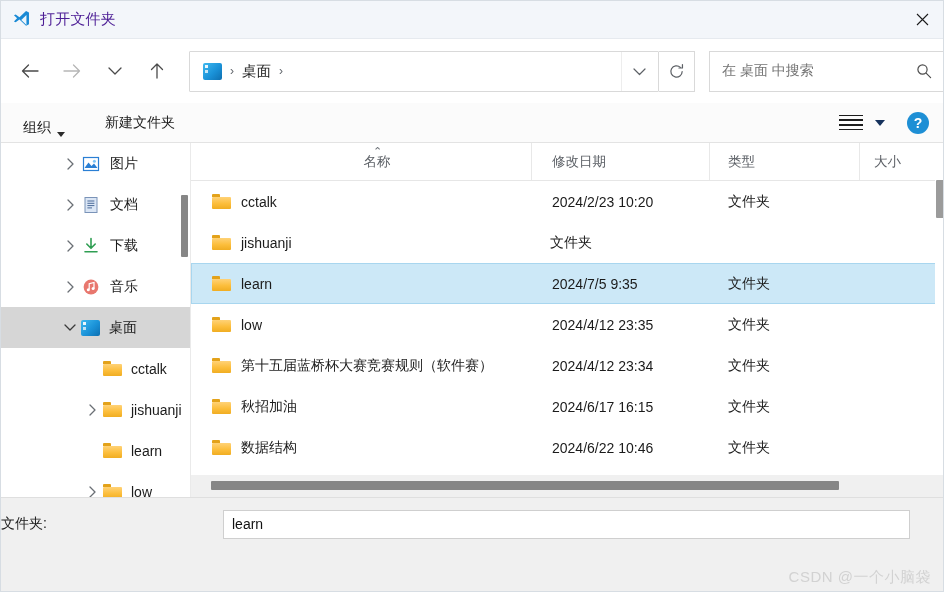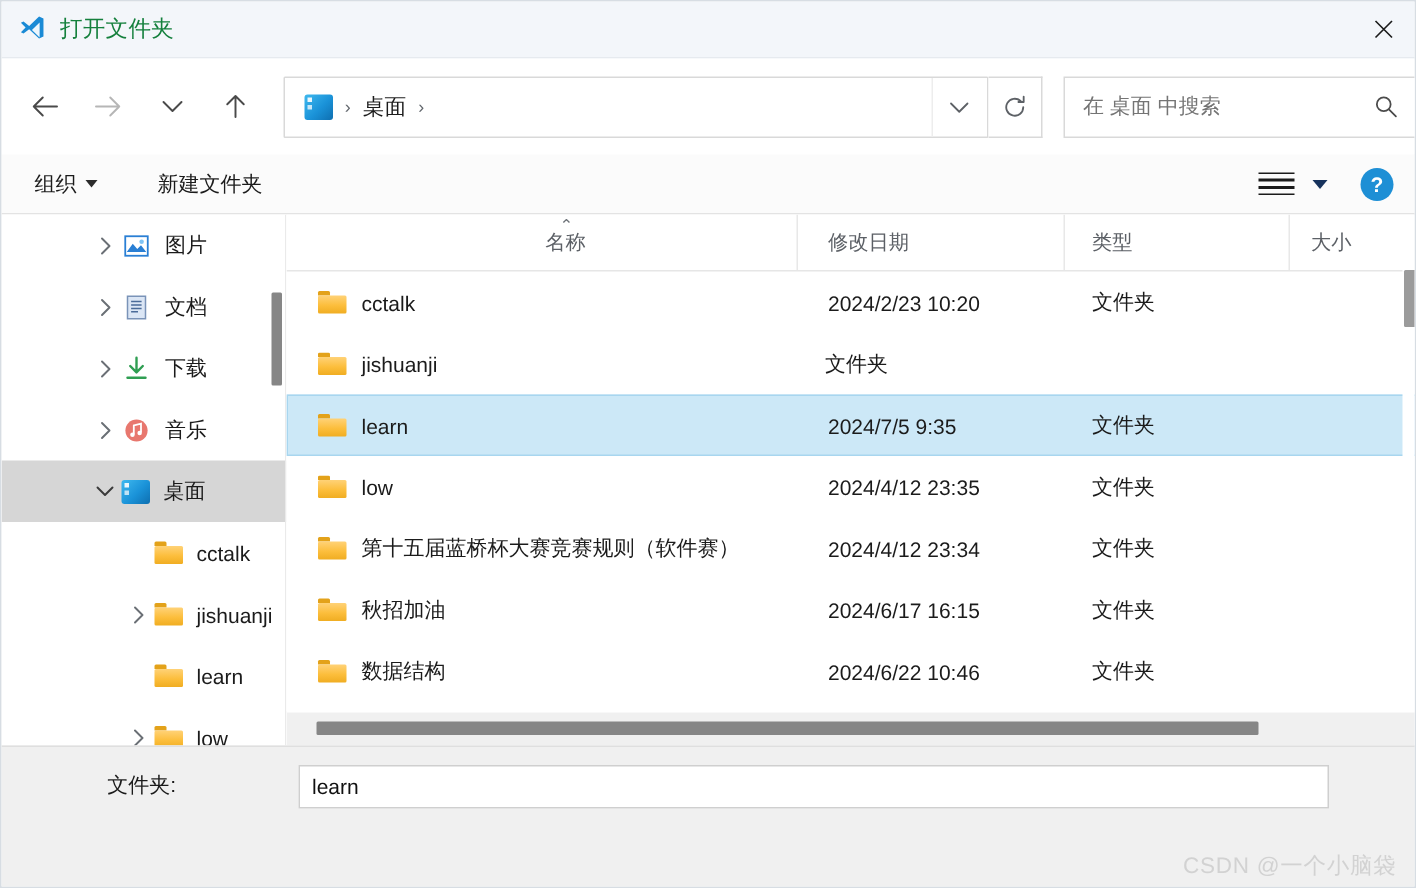--- a/index.html
+++ b/index.html
@@ -35,21 +35,21 @@
   }
   .vscode-icon {
     margin-left: 9px;
     width: 22px;
     height: 22px;
     display: block;
   }
   .title-text {
     margin-left: 8px;
     font-size: 15px;
-    color: #15803d;
+    color: #4c1d95;
     letter-spacing: .2px;
   }
   .titlebar-close {
     position: absolute;
     right: 0; top: 0;
     width: 46px;
     height: 37px;
     display: flex;
     align-items: center;
     justify-content: center;
@@ -187,21 +187,21 @@
     align-items: center;
   }
   .cmd-item {
     font-size: 14px;
     color: #1b1b1b;
     display: flex;
     align-items: center;
     height: 28px;
     padding: 0 6px;
   }
-  .cmd-organize { margin-left: 16px; }
+  .cmd-organize { margin-left: 16px; align-items: flex-end; }
   .cmd-caret {
     margin-left: 6px;
     width: 0; height: 0;
     border-left: 4px solid transparent;
     border-right: 4px solid transparent;
     border-top: 5px solid #2b2b2b;
   }
   .cmd-newfolder { margin-left: 28px; }
   .cmd-spacer { flex: 1 1 auto; }
   .view-icon {
@@ -457,22 +457,22 @@
   }
   .filename-row {
     position: absolute;
     left: 0; top: 10px;
     width: 944px;
     height: 32px;
     display: flex;
     align-items: center;
   }
   .filename-label {
-    width: 198px;
-    text-align: center;
+    width: 222px;
+    text-align: left;
     padding-right: 11px;
     box-sizing: border-box;
     font-size: 14px;
     color: #1b1b1b;
   }
   .filename-input {
     width: 687px;
     height: 29px;
     background: #ffffff;
     border: 1px solid #cfcfcf;

